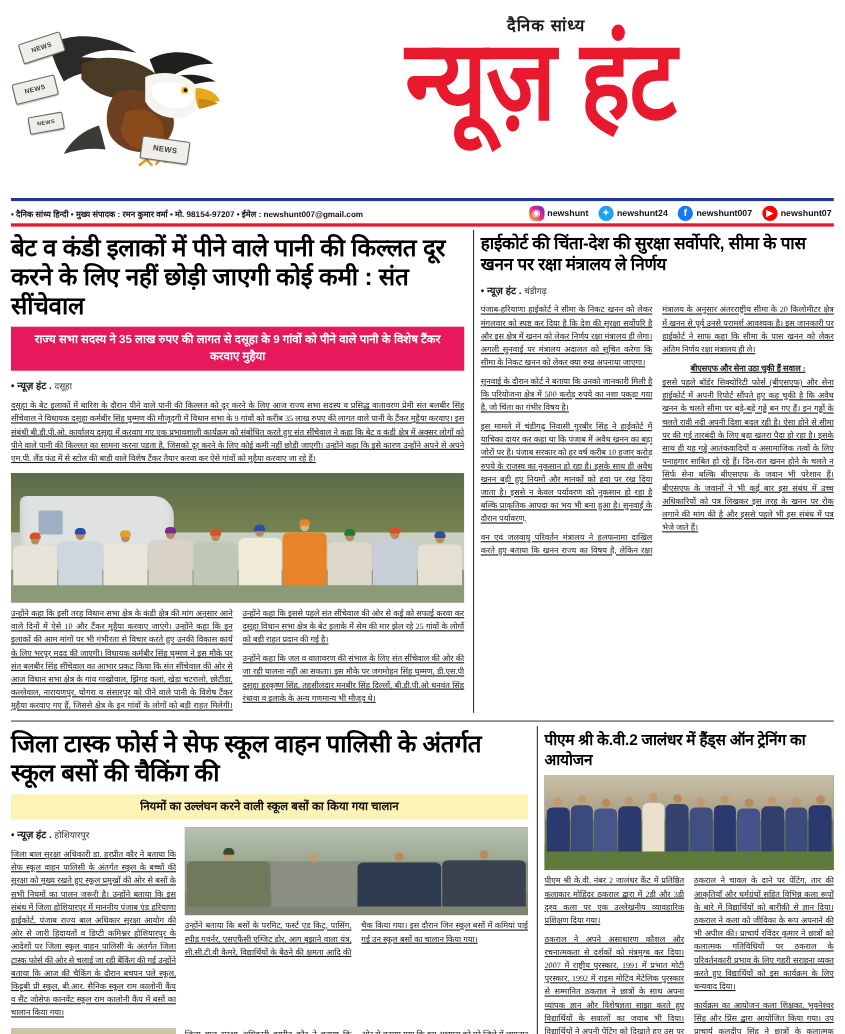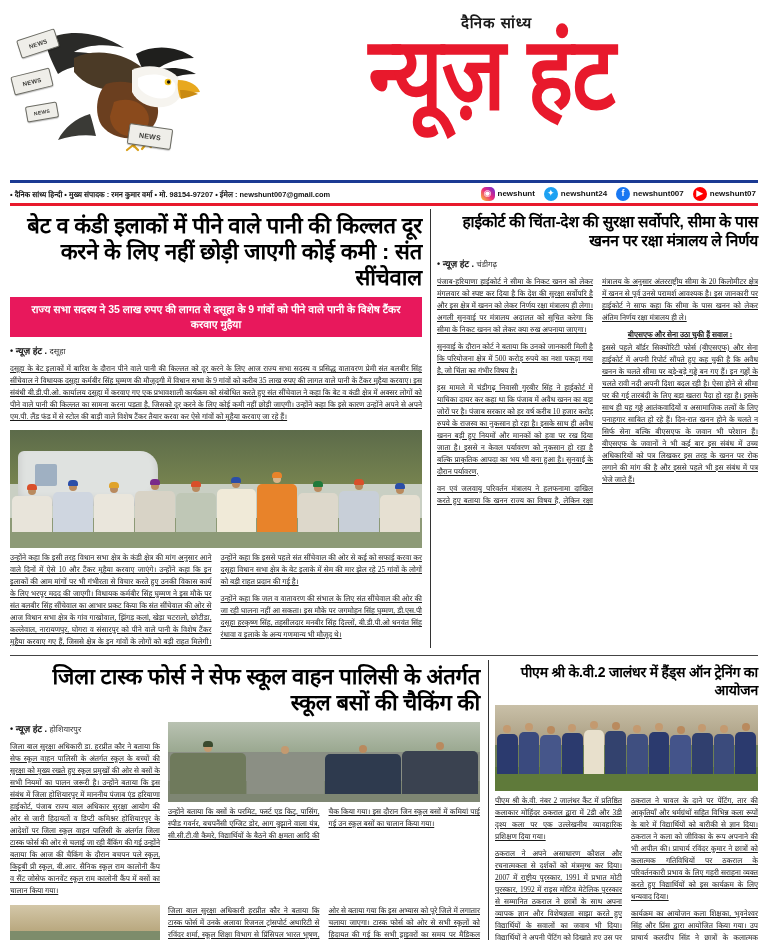--- a/index.html
+++ b/index.html
@@ -92,21 +92,21 @@
   .rule-red{height:3px;background:#e8192c;margin-bottom:3px;}
 
   
   .maingrid{display:flex;gap:0;}
   .colL{width:420px;flex:0 0 420px;padding-right:8px;box-sizing:border-box;}
   .vdiv{width:1px;background:#333;flex:0 0 1px;margin:0 6px 0 0;}
   .colR{flex:1;box-sizing:border-box;}
 
   h1.hl{
     font-size:22px;line-height:1.18;font-weight:bold;color:#000;
-    margin:4px 0 6px 0;text-align:right;letter-spacing:-.2px;
+    margin:4px 0 6px 0;text-align:left;letter-spacing:-.2px;
   }
   h1.hl.sm{font-size:15.5px;line-height:1.22;}
   h1.hl.xs{font-size:14px;line-height:1.25;}
 
   .subbanner{
     background:#e8185c;color:#fff;font-size:10.5px;font-weight:bold;
     text-align:center;padding:5px 8px;line-height:1.45;margin-bottom:7px;
   }
   .subbanner.yellow{background:#fdf3b6;color:#111;padding:4px 8px;font-size:10.5px;}
 
@@ -307,20 +307,21 @@
       </div>
     </div>
   </div>
 
   <hr class="hrthin">
 
   <div class="maingrid">
 
     <div class="colL" style="width:478px;flex:0 0 478px;">
       <h1 class="hl">जिला टास्क फोर्स ने सेफ स्कूल वाहन पालिसी के अंतर्गत स्कूल बसों की चैकिंग की</h1>
+      <div class="subbanner yellow">नियमों का उल्लंघन करने वाली स्कूल बसों का किया गया चालान</div>
 
       <div class="flexrow">
         <div style="flex:0 0 150px;">
           <div class="byline">
             <span>• न्यूज़ हंट .</span>
             <span class="place">होशियारपुर</span>
           </div>
           <p class="body">जिला बाल सुरक्षा अधिकारी डा. हरप्रीत कौर ने बताया कि सेफ स्कूल वाहन पालिसी के अंतर्गत स्कूल के बच्चों की सुरक्षा को मुख्य रखते हुए स्कूल प्रमुखों की ओर से बसों के सभी नियमों का पालन जरूरी है। उन्होंने बताया कि इस संबंध में जिला होशियारपुर में माननीय पंजाब एंड हरियाणा हाईकोर्ट, पंजाब राज्य बाल अधिकार सुरक्षा आयोग की ओर से जारी हिदायतों व डिप्टी कमिश्नर होशियारपुर के आदेशों पर जिला स्कूल वाहन पालिसी के अंतर्गत जिला टास्क फोर्स की ओर से चलाई जा रही बैंकिंग की गई उन्होंने बताया कि आज की चैकिंग के दौरान बचपन पले स्कूल, किट्टूबी प्री स्कूल, बी.आर. सैनिक स्कूल राम कालोनी कैंप व सैंट जोसेफ कानवेंट स्कूल राम कालोनी कैंप में बसों का चालान किया गया।</p>
         </div>
 
@@ -338,21 +339,21 @@
                 </div>
               <div class="person" style="height:72%;background:#2e3a4e;">
                   <span class="hd" style="background:#b98a5e;"></span>
                 </div>
               <div class="person" style="height:76%;background:#3a4250;">
                   <span class="hd" style="background:#b98a5e;"></span>
                 </div>
             </div>
           </div>
           <div class="cols2">
-            <p class="body">उन्होंने बताया कि बसों के परमिट, फर्स्ट एड किट्, पासिंग, स्पीड गवर्नर, बचपनैंसी एग्जिट डोर, आग बुझाने वाला यंत्र, सी.सी.टी.वी कैमरे, विद्यार्थियों के बैठने की क्षमता आदि की चैक किया गया। इस दौरान जिन स्कूल बसों में कमियां पाई गई उन स्कूल बसों का चालान किया गया।</p>
+            <p class="body">उन्होंने बताया कि बसों के परमिट, फर्स्ट एड किट्, पासिंग, स्पीड गवर्नर, एसएफैंसी एग्जिट डोर, आग बुझाने वाला यंत्र, सी.सी.टी.वी कैमरे, विद्यार्थियों के बैठने की क्षमता आदि की चैक किया गया। इस दौरान जिन स्कूल बसों में कमियां पाई गई उन स्कूल बसों का चालान किया गया।</p>
           </div>
         </div>
       </div>
 
       <div class="flexrow" style="margin-top:3px;">
         <div style="flex:0 0 150px;">
           <div class="photo schoolphoto" style="height:68px;">
             <div class="sky" style="background:linear-gradient(#d3c7a8,#b9a87f);"></div>
 
           </div>

